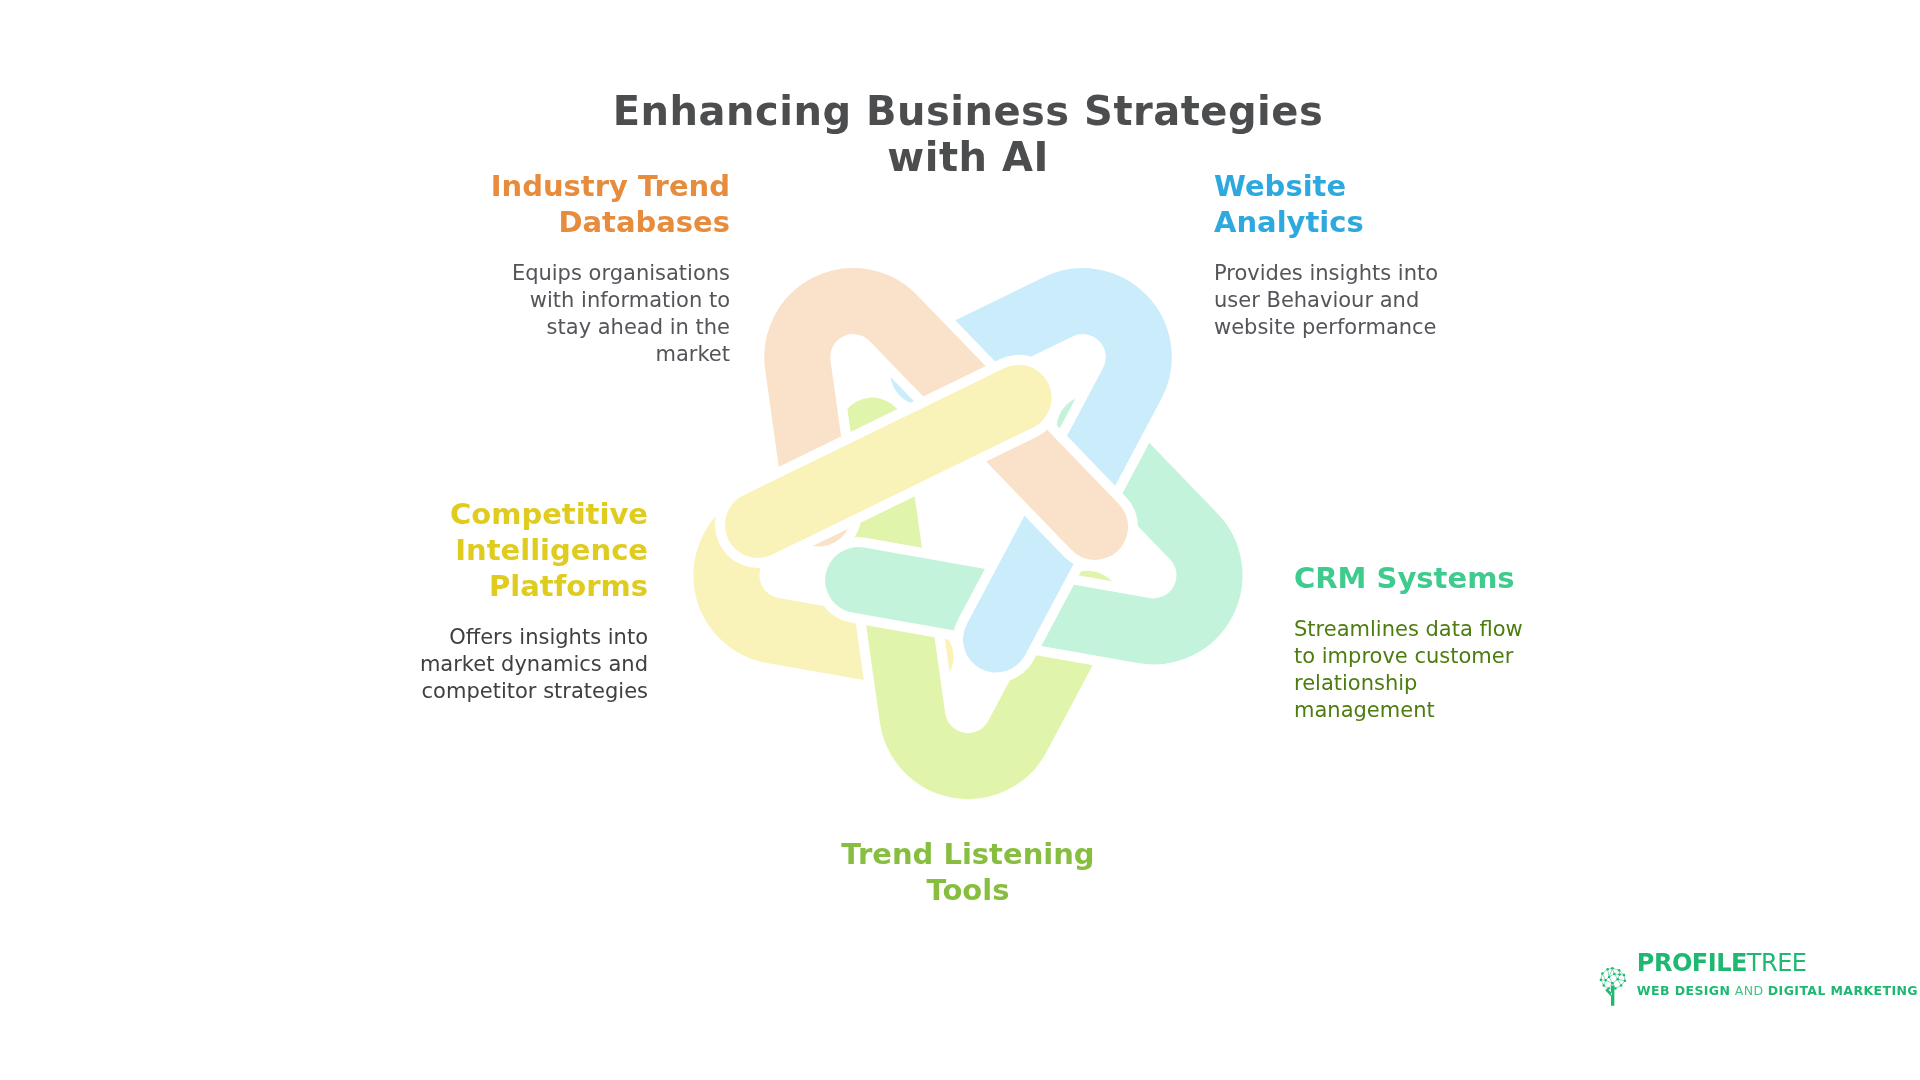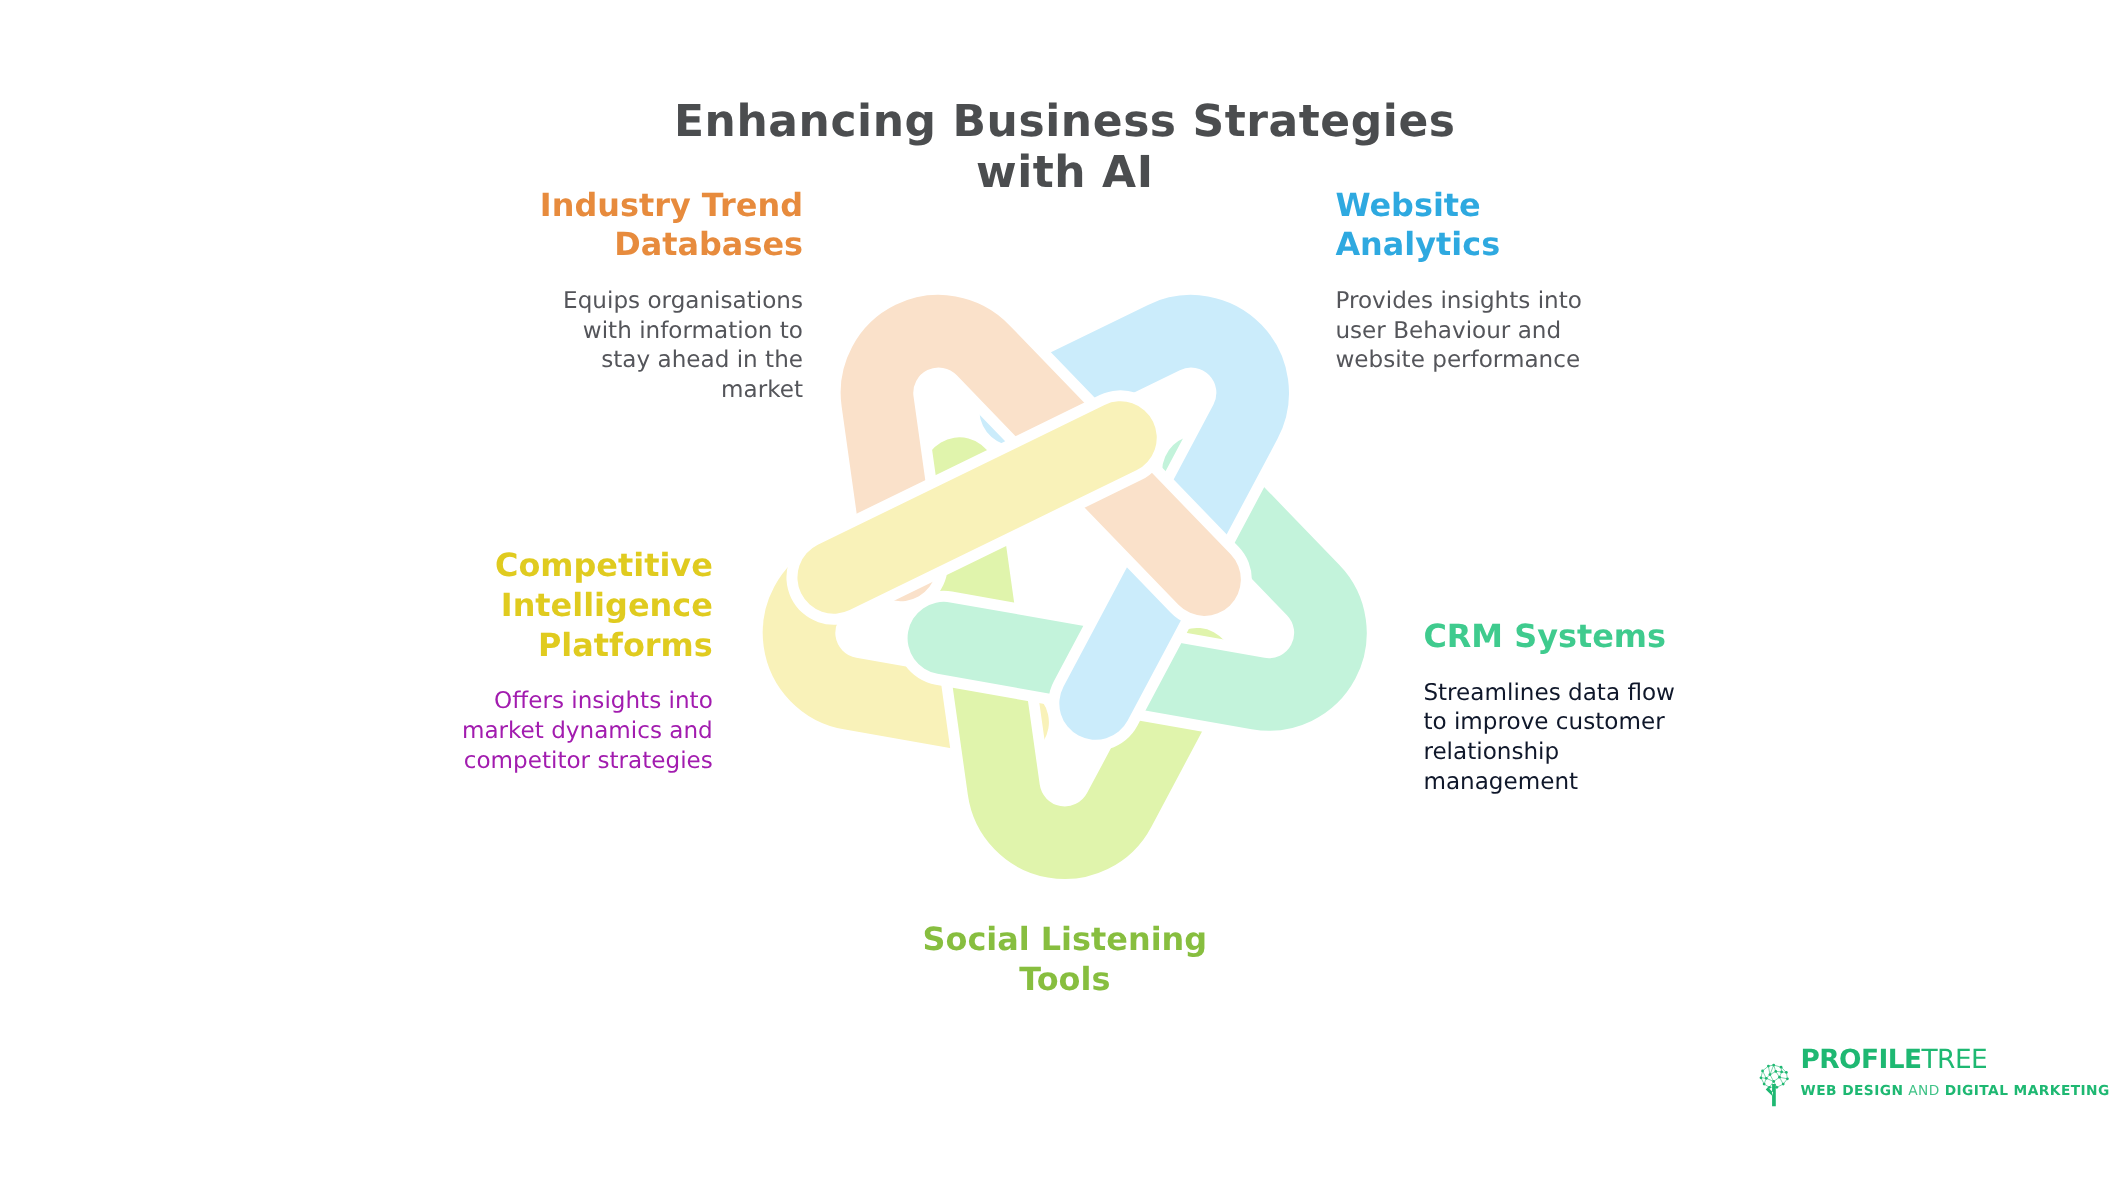--- a/index.html
+++ b/index.html
@@ -68,35 +68,35 @@
     <div class="sec-body" style="color: rgb(84, 85, 90);">Equips organisations
 with information to
 stay ahead in the
 market</div>
   </div>
 
   <div class="sec sec-competitive align-right">
     <div class="sec-heading" style="color: rgb(224, 203, 31);">Competitive
 Intelligence
 Platforms</div>
-    <div class="sec-body" style="color: #a21caf;">Offers insights into
+    <div class="sec-body" style="color: #404040;">Offers insights into
 market dynamics and
 competitor strategies</div>
   </div>
 
   <div class="sec sec-crm align-left">
     <div class="sec-heading" style="color: rgb(63, 203, 142);">CRM Systems</div>
-    <div class="sec-body" style="color: #0f172a;">Streamlines data flow
+    <div class="sec-body" style="color: #4d7c0f;">Streamlines data flow
 to improve customer
 relationship
 management</div>
   </div>
 
   <div class="sec sec-social align-center">
-    <div class="sec-heading" style="color: rgb(135, 190, 63);">Social Listening
+    <div class="sec-heading" style="color: rgb(135, 190, 63);">Trend Listening
 Tools</div>
   </div>
 
   <div class="logo">
     <svg width="54" height="86" viewBox="0 0 60 86" id="tree-icon">
         <line x1="30" y1="4" x2="44" y2="8" stroke="#1EB872" stroke-width="1.1"></line>
         <line x1="44" y1="8" x2="54" y2="18" stroke="#1EB872" stroke-width="1.1"></line>
         <line x1="54" y1="18" x2="56" y2="30" stroke="#1EB872" stroke-width="1.1"></line>
         <line x1="56" y1="30" x2="48" y2="40" stroke="#1EB872" stroke-width="1.1"></line>
         <line x1="48" y1="40" x2="36" y2="46" stroke="#1EB872" stroke-width="1.1"></line>

